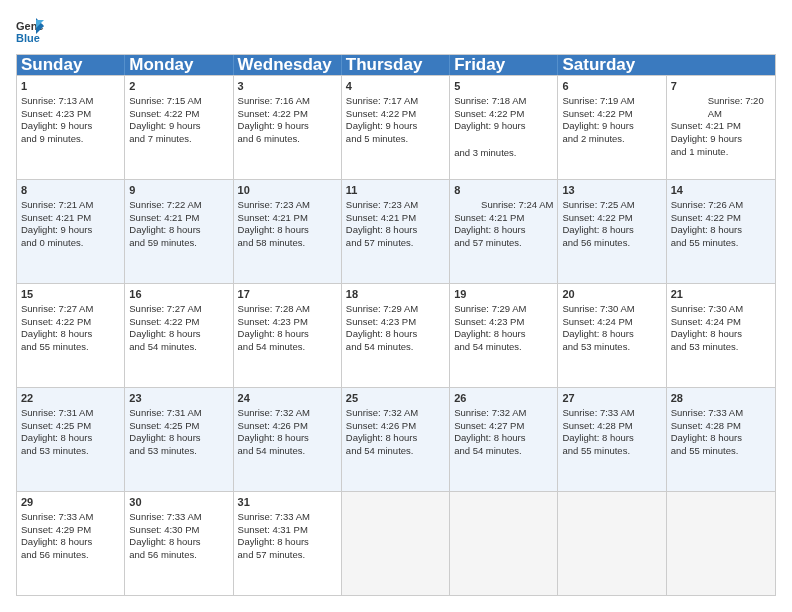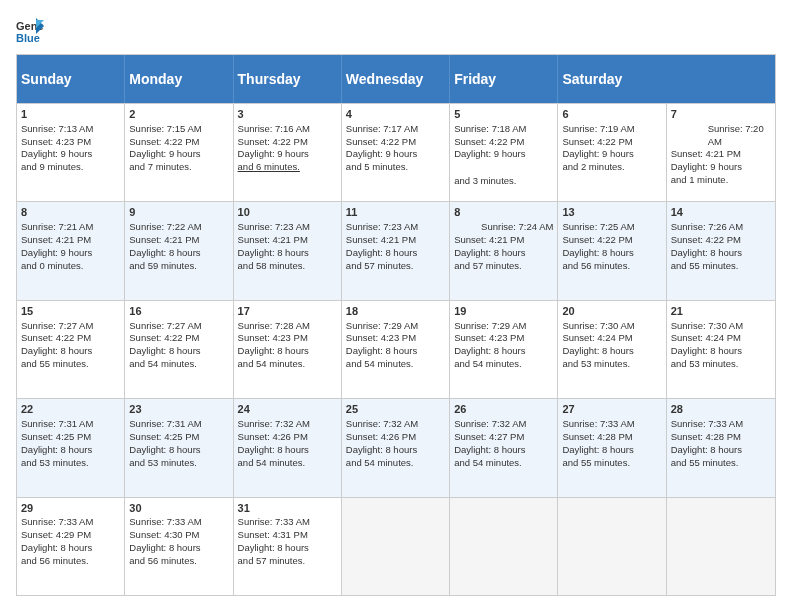--- a/index.html
+++ b/index.html
@@ -50,23 +50,23 @@
       flex-direction: column;
       border: 1px solid #ccc;
     }
     .cal-header {
       display: grid;
       grid-template-columns: repeat(7, 1fr);
       background: #3a7abf;
     }
     .cal-header-cell {
       color: #fff;
-      font-size: 14px;
+      font-size: 17px;
       font-weight: bold;
-      padding: 16px 4px;
+      padding: 0 4px;
       text-align: left;
       border-right: 1px solid #5590cc;
     }
     .cal-header-cell:last-child { border-right: none; }
     .cal-body {
       flex: 1;
       display: flex;
       flex-direction: column;
     }
     .cal-row {
@@ -114,22 +114,22 @@
     <div class="title-block">
       <div class="main-title"></div>
       <div class="subtitle"></div>
     </div>
   </div>
 
   <div class="calendar">
     <div class="cal-header" id="cal-header-row">
         <div class="cal-header-cell">Sunday</div>
         <div class="cal-header-cell">Monday</div>
+        <div class="cal-header-cell">Wednesday</div>
         <div class="cal-header-cell">Thursday</div>
-        <div class="cal-header-cell">Wednesday</div>
         <div class="cal-header-cell">Friday</div>
         <div class="cal-header-cell">Saturday</div>
       </div>
     <div class="cal-body" id="cal-body">
         <div class="cal-row">
           <div class="cal-cell">
             <span class="day-num">1</span>
             <span style="display: block;">Sunrise: 7:13 AM</span>
             <span style="display: block;">Sunset: 4:23 PM</span>
             <span style="display: block;">Daylight: 9 hours</span>
@@ -140,21 +140,21 @@
             <span style="display: block;">Sunrise: 7:15 AM</span>
             <span style="display: block;">Sunset: 4:22 PM</span>
             <span style="display: block;">Daylight: 9 hours</span>
             <span style="display: block;">and 7 minutes.</span>
           </div>
           <div class="cal-cell">
             <span class="day-num">3</span>
             <span style="display: block;">Sunrise: 7:16 AM</span>
             <span style="display: block;">Sunset: 4:22 PM</span>
             <span style="display: block;">Daylight: 9 hours</span>
-            <span style="display: block; text-decoration: underline;">and 6 minutes.</span>
+            <span style="display: block;">and 6 minutes.</span>
           </div>
           <div class="cal-cell">
             <span class="day-num">4</span>
             <span style="display: block;">Sunrise: 7:17 AM</span>
             <span style="display: block;">Sunset: 4:22 PM</span>
             <span style="display: block;">Daylight: 9 hours</span>
             <span style="display: block;">and 5 minutes.</span>
           </div>
           <div class="cal-cell">
             <span class="day-num">5</span>

